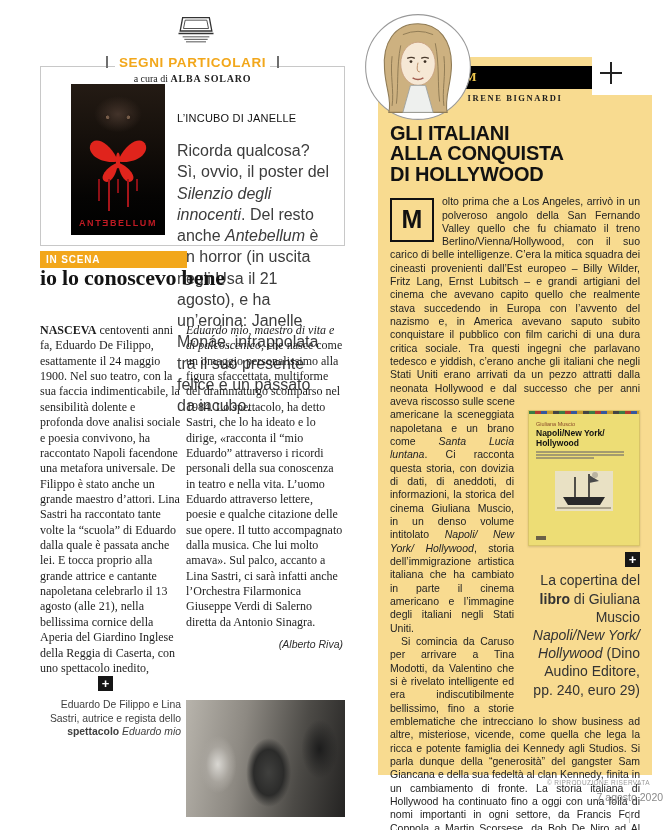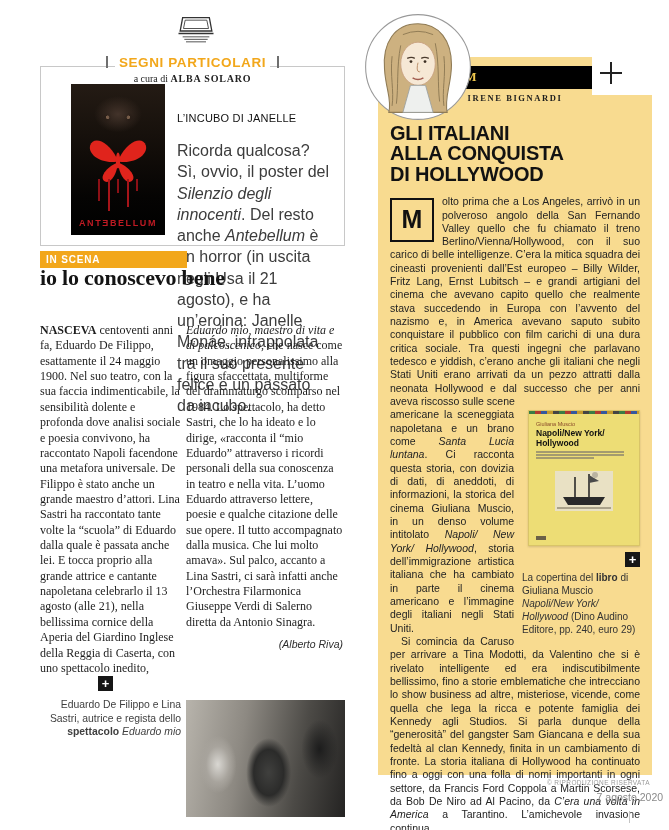--- a/index.html
+++ b/index.html
@@ -92,21 +92,21 @@
   .book-stripe { position:absolute; left:0; top:0; width:100%; height:3px;
     background:repeating-linear-gradient(90deg,#3a7d44 0 6px,#b23a2e 6px 12px,#33589e 12px 18px,#c79a2b 18px 24px,#444 24px 30px); }
   .book-author { font-size:5.5px; color:#8a4a2a; margin-top:4px; }
   .book-title { font-size:8.5px; font-weight:bold; color:#111; line-height:1.1; margin-top:1px; }
   .book-sub { margin-top:3px; }
   .book-sub b { display:block; height:1.5px; background:#a49b6f; margin-bottom:1.5px; width:92%; }
   .book-sub b:last-child { width:60%; }
   .ship { display:block; margin:10px auto 0 auto; }
   .book-mark { position:absolute; left:7px; bottom:5px; width:10px; height:4px; background:#6b6147; }
   .book-plus { margin:6px 0 4px auto; }
-  .book-cap { text-align:left; font-size:10px; line-height:1.3; color:#333; }
+  .book-cap { text-align:right; font-size:14px; line-height:1.3; color:#333; }
 
   .copyright { position:absolute; left:378px; top:779px; width:272px; text-align:right;
     font-size:6.5px; color:#9a9a9a; letter-spacing:0.4px; }
 
   
   .footer { position:absolute; right:3px; top:791px; display:flex; align-items:center; gap:8px;flex-direction:column; }
   .footer .f-date, .footer .f-page { font-size:10.5px; color:#8a8a8a; }
   .footer .f-mag { font-size:11px; font-weight:bold; color:#2b2b2b;padding-left:24px; }
   .footer .fdiv { width:1px; height:12px; background:#c4c4c4; }
 </style>

